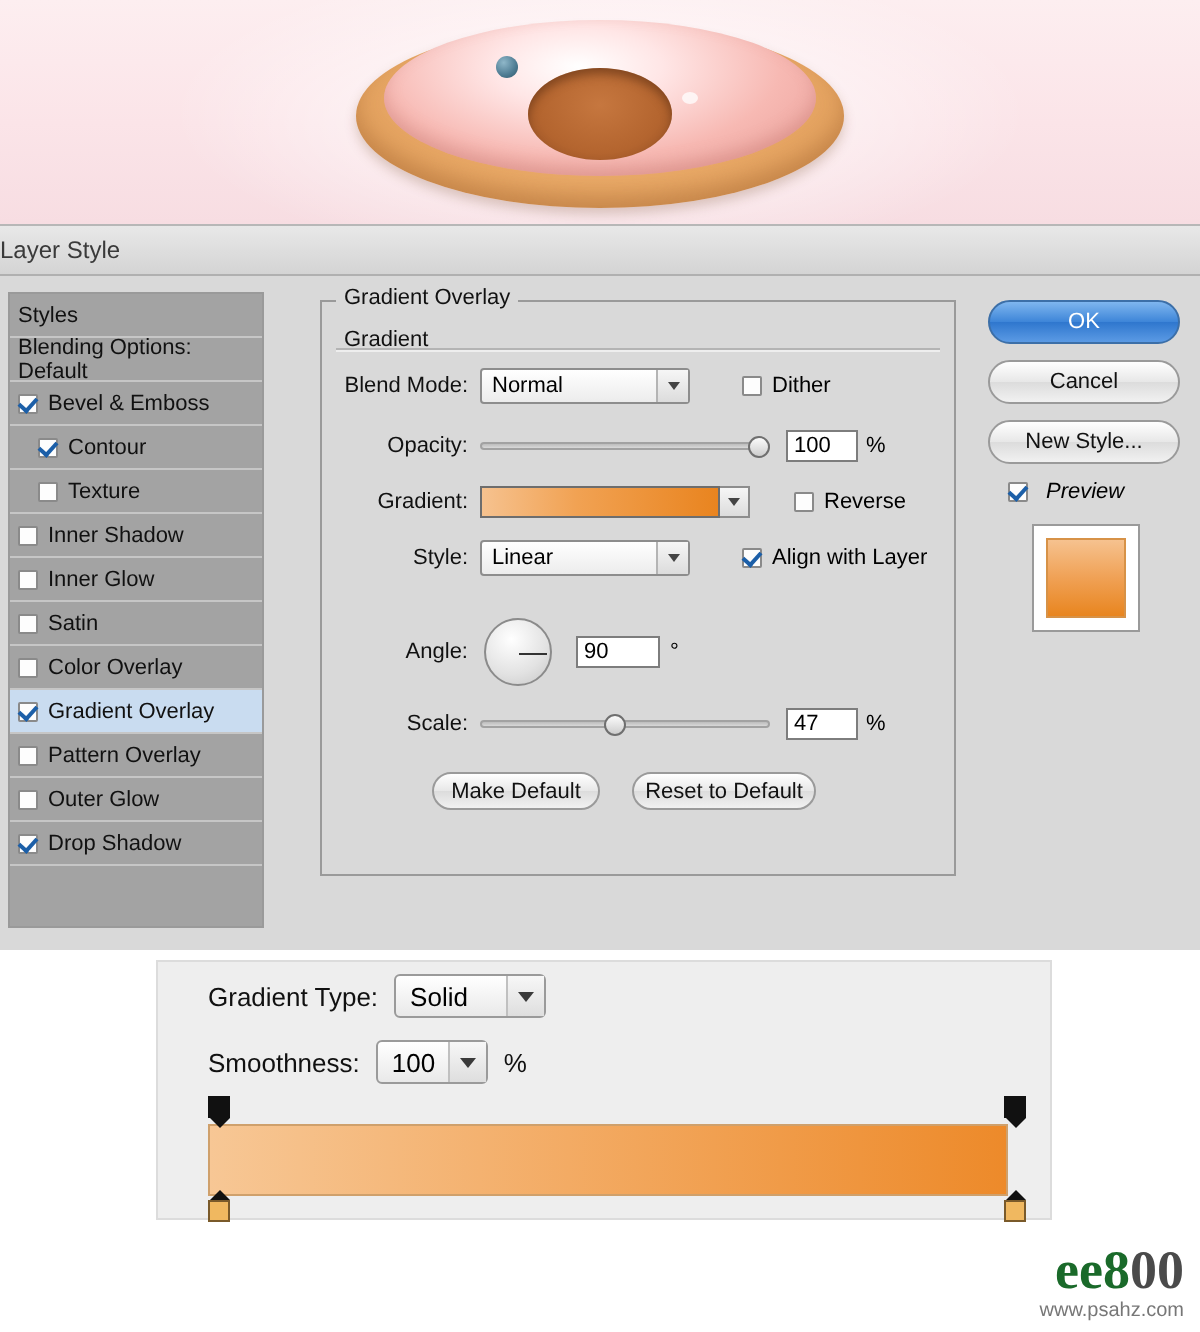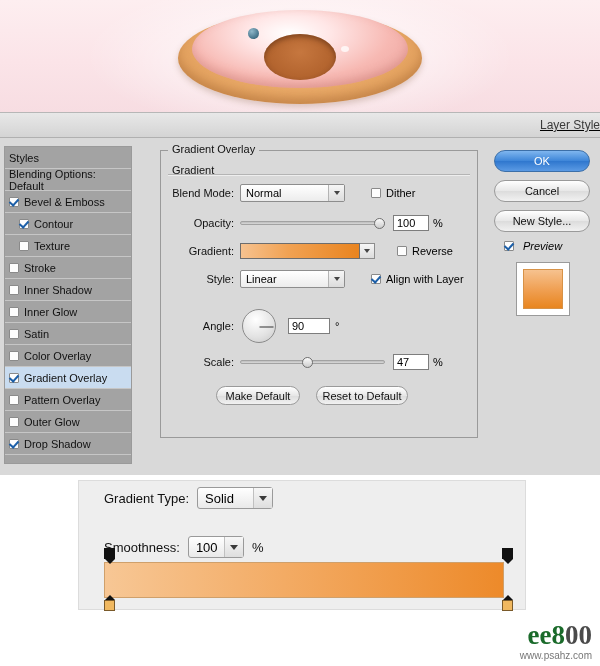--- a/index.html
+++ b/index.html
@@ -82,22 +82,21 @@
     width: 600px; height: 363px;
     background: #d9d9d9;
     border-top: 1px solid #b7b7b7;
   }
   .titlebar {
     height: 24px;
     background: linear-gradient(180deg,#e8e8e8 0%, #d4d4d4 100%);
     border-bottom: 1px solid #b0b0b0;
     display: flex;
     align-items: center;
-    justify-content: flex-end;
-    text-decoration: underline;
+    justify-content: flex-start;
   }
   .titlebar .title {
     font-size: 12px;
     color: #3a3a3a;
   }
   .dlg-body {
     position: relative;
     height: 338px;
     background: #d9d9d9;
     padding: 0;
@@ -499,24 +498,20 @@
         <span class="cb checked"></span>
         <span>Contour</span>
       </div>
       <div class="styles-row">
         <span class="indent"></span>
         <span class="cb"></span>
         <span>Texture</span>
       </div>
       <div class="styles-row">
         <span class="cb"></span>
-        <span>Stroke</span>
-      </div>
-      <div class="styles-row">
-        <span class="cb"></span>
         <span>Inner Shadow</span>
       </div>
       <div class="styles-row">
         <span class="cb"></span>
         <span>Inner Glow</span>
       </div>
       <div class="styles-row">
         <span class="cb"></span>
         <span>Satin</span>
       </div>
@@ -644,21 +639,21 @@
 </div>
 
 <div class="ge-row" style="position:absolute; left:104px; top:487px;">
   <span class="ge-label">Gradient Type:</span>
   <div class="ge-select" style="width:76px; margin-left:8px;">
     <span>Solid</span>
     <span class="arrow"></span>
   </div>
 </div>
 
-<div class="ge-row" style="position:absolute; left:104px; top:520px;margin-top:16px;">
+<div class="ge-row" style="position:absolute; left:104px; top:520px;">
   <span class="ge-label">Smoothness:</span>
   <div class="ge-select" style="width:56px; margin-left:8px;">
     <span>100</span>
     <span class="arrow"></span>
   </div>
   <span class="ge-label" style="margin-left:8px;">%</span>
 </div>
 
 <div class="ge-bar"></div>
 <div class="stop-top" style="left:104px; top:548px;"></div>

